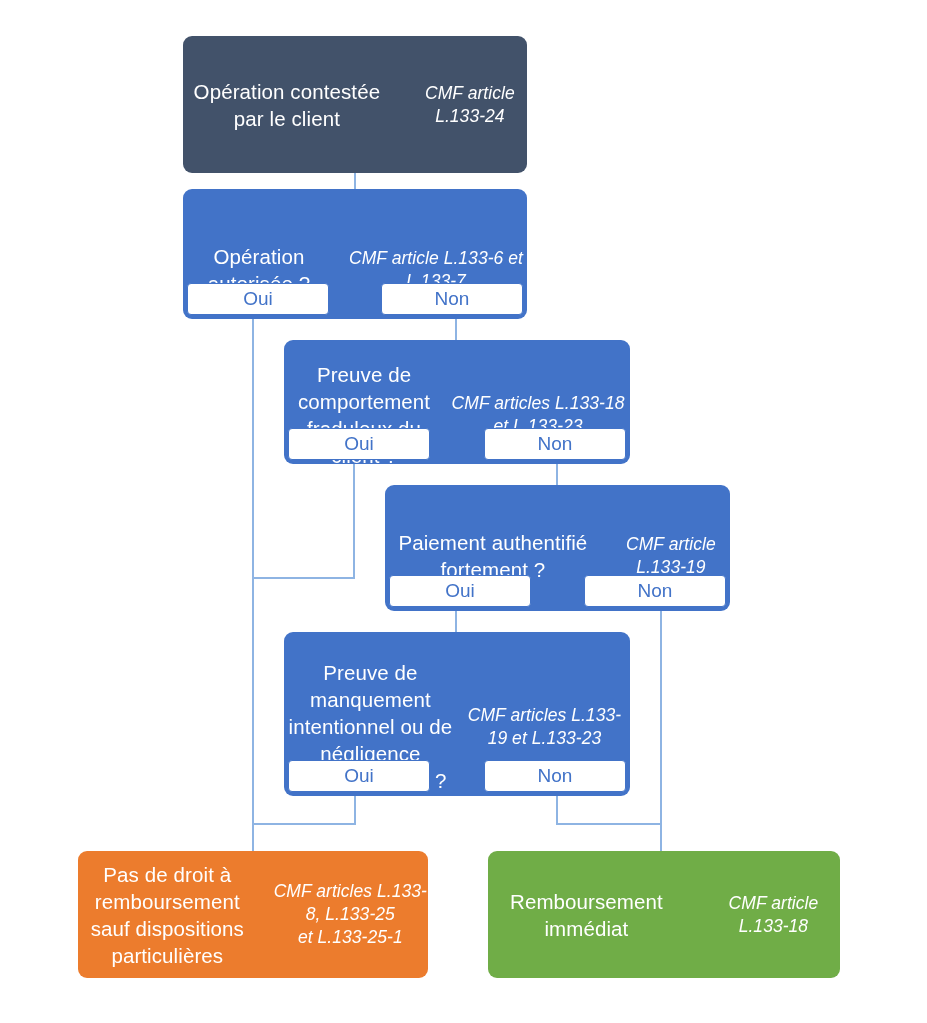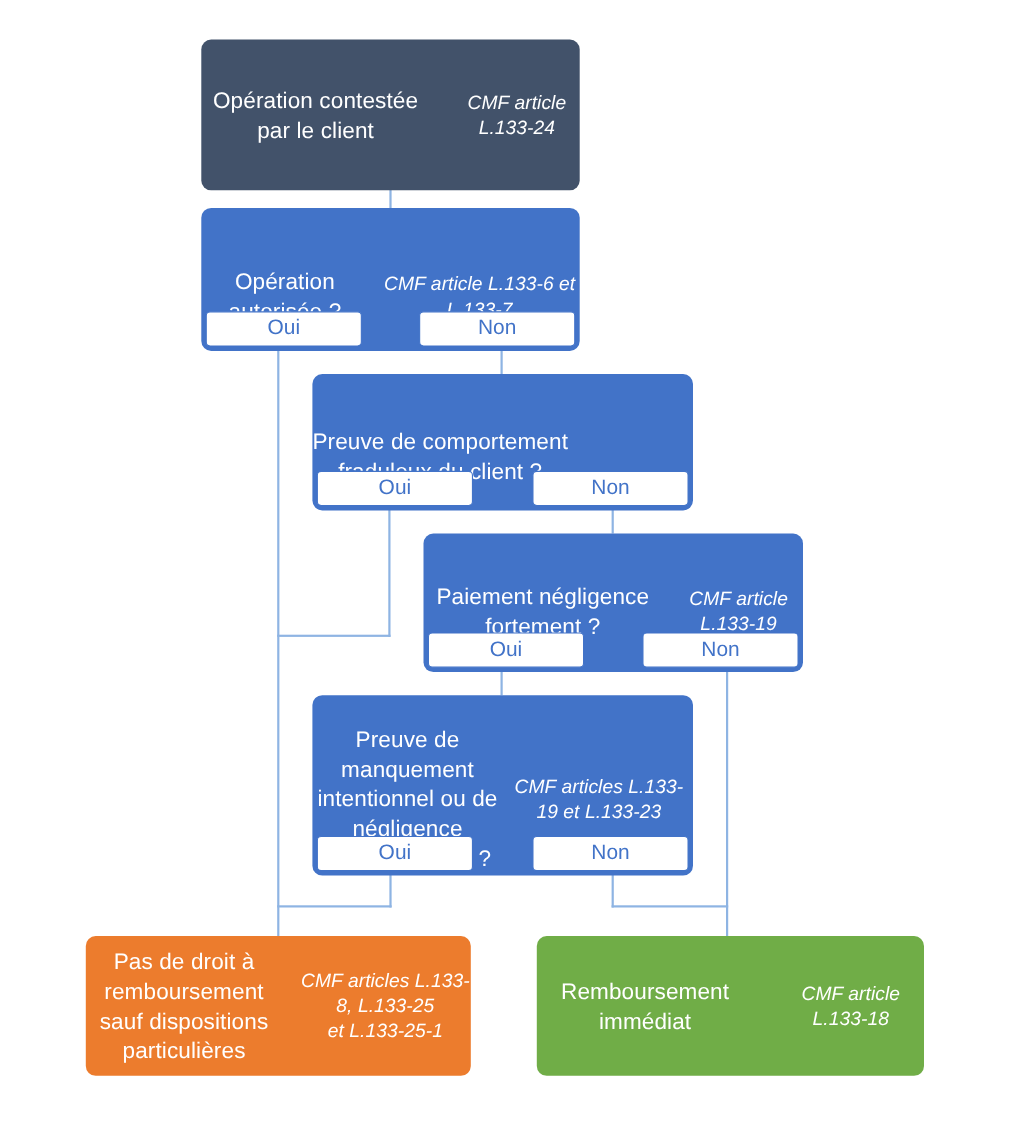--- a/index.html
+++ b/index.html
@@ -122,28 +122,29 @@
     <div class="ref">CMF article L.133-6 et L.133-7</div>
     <div class="answers">
       <div class="answer">Oui</div>
       <div class="answer">Non</div>
     </div>
   </div>
 
   <div class="node decision" style="left:284px; top:340px; width:346px; height:124px; justify-content:flex-start; padding-top:26px; gap:2px;">
     <div class="title">Preuve de comportement
 fraduleux du client ?</div>
+    <div class="ref">CMF articles L.133-18 et L.133-23</div>
     <div class="answers">
       <div class="answer">Oui</div>
       <div class="answer">Non</div>
     </div>
   </div>
 
   <div class="node decision" style="left:385px; top:485px; width:345px; height:126px; justify-content:flex-start; padding-top:15px; gap:11px;">
-    <div class="title">Paiement négligence fortement ?</div>
+    <div class="title">Paiement authentifié fortement ?</div>
     <div class="ref">CMF article L.133-19</div>
     <div class="answers">
       <div class="answer">Oui</div>
       <div class="answer">Non</div>
     </div>
   </div>
 
   <div class="node decision" style="left:284px; top:632px; width:346px; height:164px; justify-content:flex-start; padding-top:25px; gap:2px;">
     <div class="title">Preuve de manquement
 intentionnel ou de négligence

